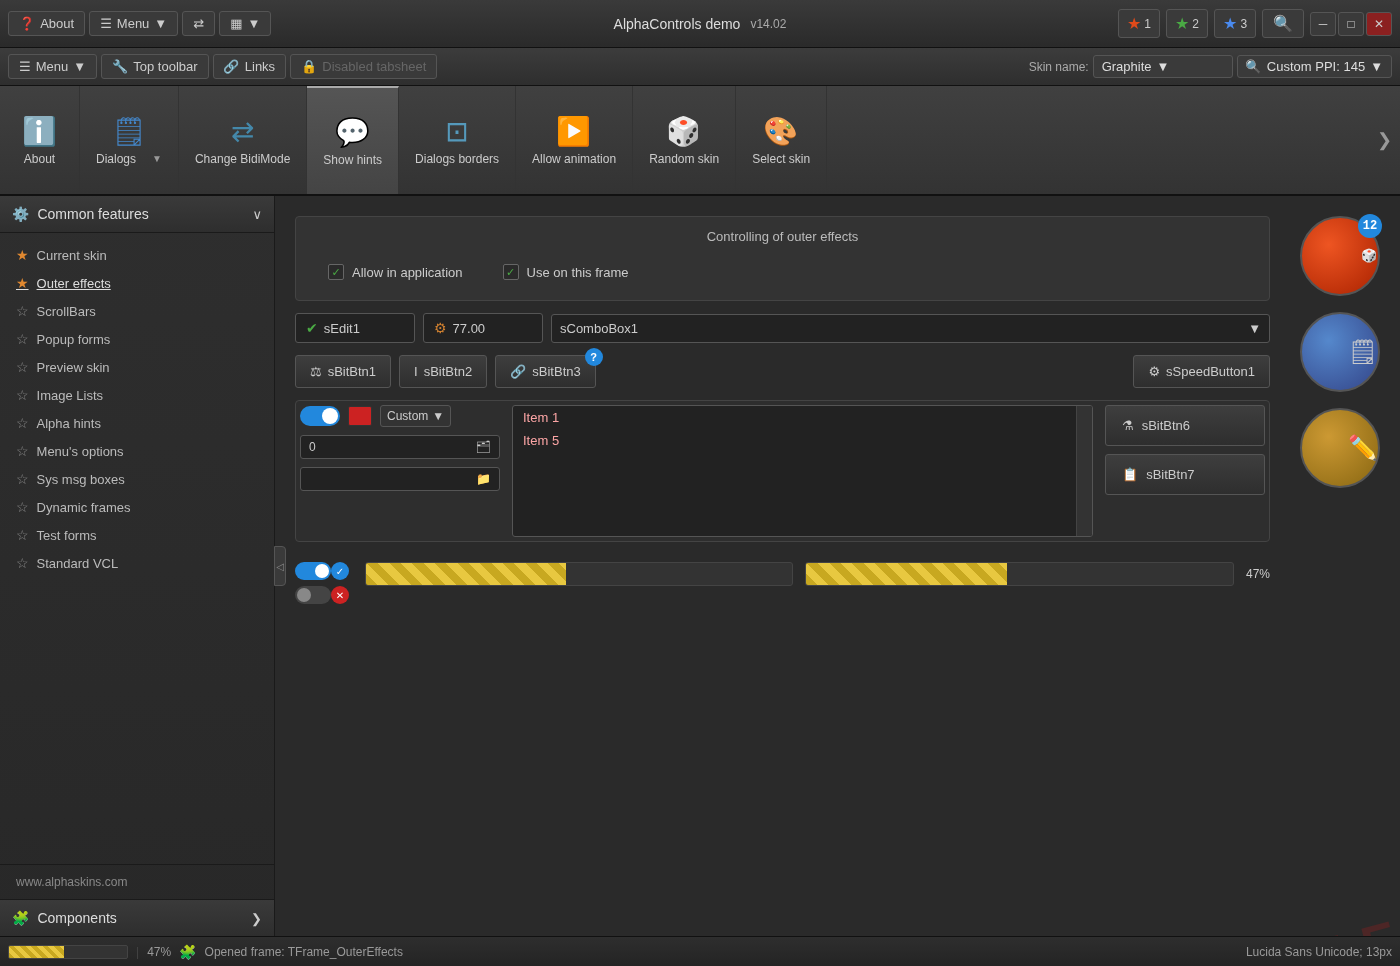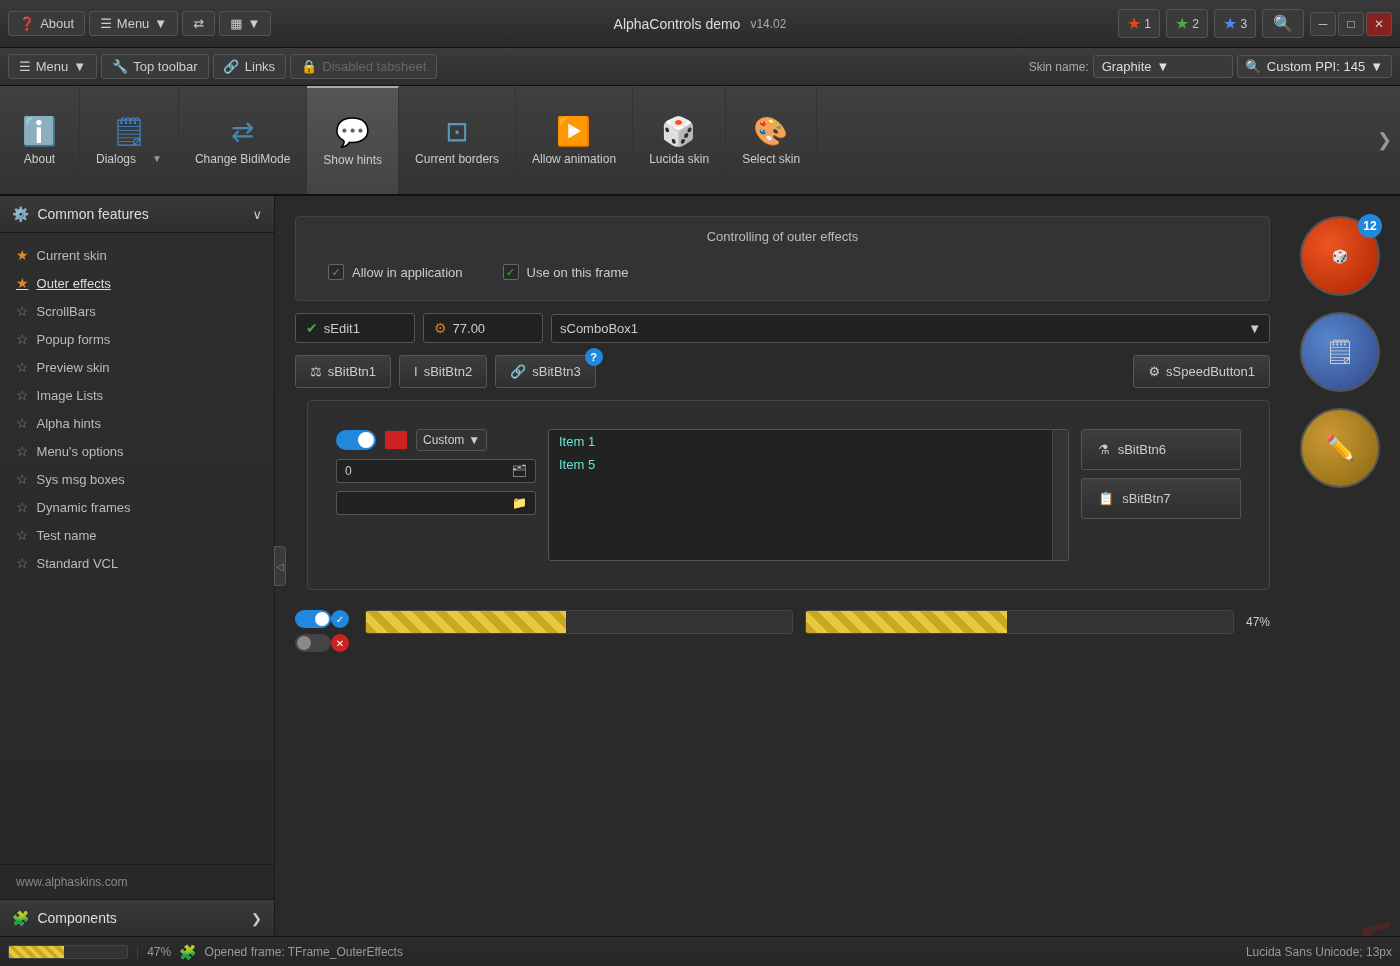--- a/index.html
+++ b/index.html
@@ -345,24 +345,23 @@
       cursor: pointer;
       display: flex; align-items: center; gap: 6px;
       margin-left: auto;
     }
 
     
     .color-list-panel {
       background: #2e2e2e;
       border: 1px solid #444;
       border-radius: 4px;
-      padding: 28px;
+      padding: 4px;
       display: flex;
       gap: 12px;
-      margin-left: 12px;
     }
     .color-list-left { display: flex; flex-direction: column; gap: 8px; min-width: 200px; }
     .toggle-row {
       display: flex;
       align-items: center;
       gap: 8px;
     }
     .toggle {
       width: 40px; height: 20px;
       background: #2288dd;
@@ -423,21 +422,21 @@
       overflow: hidden;
     }
     .list-scroll-area {
       flex: 1;
       overflow-y: auto;
       position: relative;
     }
     .list-item {
       padding: 4px 10px;
       cursor: pointer;
-      color: #5eead4;
+      color: #fca5a5;
       font-size: 13px;
     }
     .list-scrollbar {
       width: 16px;
       background: #333;
       border-left: 1px solid #444;
     }
     .list-box-inner {
       display: flex;
       height: 130px;
@@ -543,24 +542,25 @@
       gap: 16px;
       align-items: center;
       padding: 0 0 0 10px;
     }
     .circle-icon {
       width: 80px; height: 80px;
       border-radius: 50%;
       background: radial-gradient(circle at 35% 35%, #666, #333);
       display: flex;
       align-items: center;
-      justify-content: center;
+      justify-content: flex-end;
       border: 2px solid #555;
       position: relative;
       cursor: pointer;
+      font-family: Liberation Mono, monospace;
     }
     .circle-icon .badge {
       position: absolute;
       top: -4px; right: -4px;
       background: #2288dd;
       color: white;
       border-radius: 50%;
       width: 24px; height: 24px;
       display: flex; align-items: center; justify-content: center;
       font-size: 12px;
@@ -727,29 +727,29 @@
   <div class="ribbon-item">
     <span class="icon-bidimode">⇄</span>
     <span>Change BidiMode</span>
   </div>
   <div class="ribbon-item active">
     <span class="icon-showhints">💬</span>
     <span>Show hints</span>
   </div>
   <div class="ribbon-item">
     <span class="icon-borders">⊡</span>
-    <span>Current borders</span>
+    <span>Dialogs borders</span>
   </div>
   <div class="ribbon-item">
     <span class="icon-animation">▶️</span>
     <span>Allow animation</span>
   </div>
   <div class="ribbon-item">
     <span class="icon-randomskin">🎲</span>
-    <span>Lucida skin</span>
+    <span>Random skin</span>
   </div>
   <div class="ribbon-item">
     <span class="icon-selectskin">🎨</span>
     <span>Select skin</span>
   </div>
   <div class="ribbon-nav">
     <span>❯</span>
   </div>
 </div>
 
@@ -799,21 +799,21 @@
       <div class="sidebar-list-item">
         <span class="star-icon">☆</span>
         <span>Sys msg boxes</span>
       </div>
       <div class="sidebar-list-item">
         <span class="star-icon">☆</span>
         <span>Dynamic frames</span>
       </div>
       <div class="sidebar-list-item">
         <span class="star-icon">☆</span>
-        <span>Test name</span>
+        <span>Test forms</span>
       </div>
       <div class="sidebar-list-item">
         <span class="star-icon">☆</span>
         <span>Standard VCL</span>
       </div>
     </div>
     <div class="sidebar-website">
       <span>www.alphaskins.com</span>
     </div>
     <div class="sidebar-footer">

